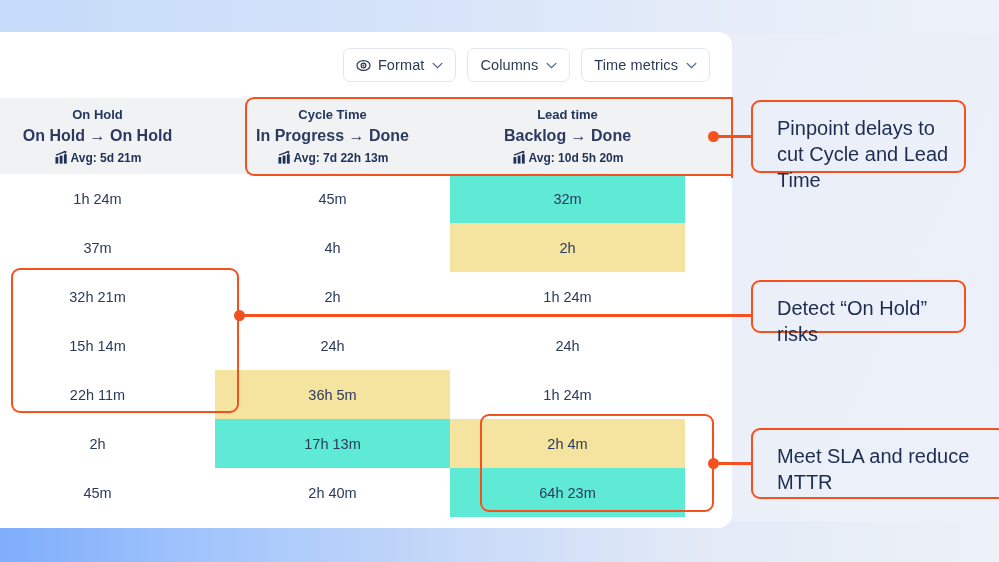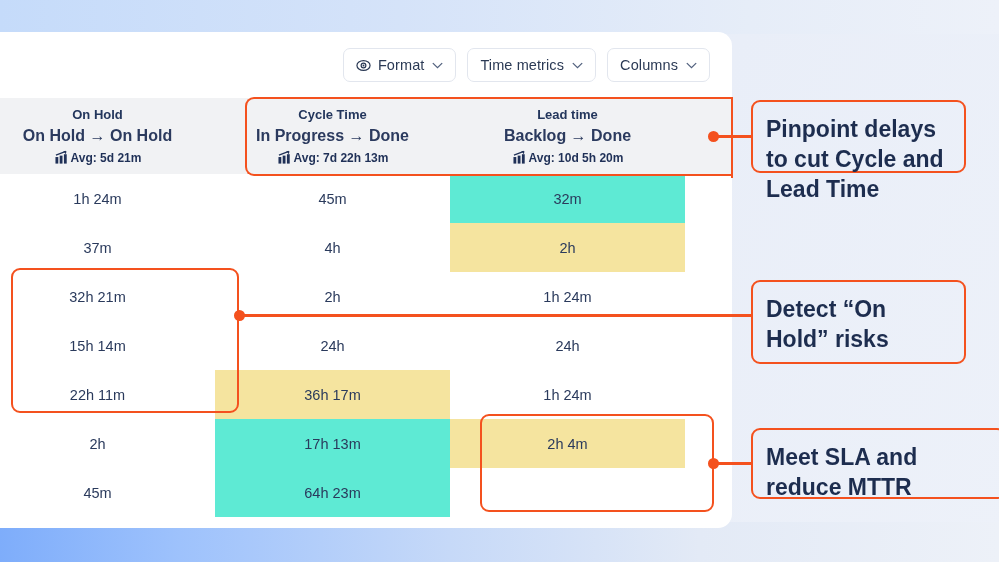--- a/index.html
+++ b/index.html
@@ -144,27 +144,26 @@
     background: #F4511E;
   }
 
   
   .callout {
     position: absolute;
     border: 2.5px solid #F4511E;
     border-radius: 9px;
     background: transparent;
     color: #1D2D4F;
-    font-size: 23px;
+    font-size: 20px;
     line-height: 1.3;
-    padding: 13px 14px 13px 13px;
-    font-weight: bold;
+    padding: 13px 14px 13px 24px;
   }
   #callout-1 { left: 751px; top: 100px; width: 215px; height: 73px; }
-  #callout-2 { left: 751px; top: 280px; width: 215px; height: 84px; }
+  #callout-2 { left: 751px; top: 280px; width: 215px; height: 53px; }
   #callout-3 { left: 751px; top: 428px; width: 255px; height: 71px; }
 </style>
 </head>
 <body>
 
 <div id="bg-top-band"></div>
 <div id="bg-bottom-band"></div>
 
 <div id="app-card">
 
@@ -180,30 +179,30 @@
       </span>
       <span class="lbl">Format</span>
       <span>
         <svg class="chev" viewBox="0 0 12 8">
             <path d="M1 1.5 L6 6.5 L11 1.5" fill="none" stroke="#52617E" stroke-width="1.4" stroke-linecap="round"></path>
           </svg>
       </span>
     </div>
 
     <div class="tb-btn">
-      <span class="lbl">Time metrics</span>
+      <span class="lbl">Columns</span>
       <span>
         <svg class="chev" viewBox="0 0 12 8">
             <path d="M1 1.5 L6 6.5 L11 1.5" fill="none" stroke="#52617E" stroke-width="1.4" stroke-linecap="round"></path>
           </svg>
       </span>
     </div>
 
     <div class="tb-btn">
-      <span class="lbl">Columns</span>
+      <span class="lbl">Time metrics</span>
       <span>
         <svg class="chev" viewBox="0 0 12 8">
             <path d="M1 1.5 L6 6.5 L11 1.5" fill="none" stroke="#52617E" stroke-width="1.4" stroke-linecap="round"></path>
           </svg>
       </span>
     </div>
 
   </div>
 
   <div class="tbl">
@@ -273,30 +272,31 @@
           <div class="td">2h</div>
           <div class="td">1h 24m</div>
         </div>
         <div class="trow">
           <div class="td">15h 14m</div>
           <div class="td">24h</div>
           <div class="td">24h</div>
         </div>
         <div class="trow">
           <div class="td">22h 11m</div>
-          <div class="td yellow">36h 17m</div>
+          <div class="td yellow">36h 5m</div>
           <div class="td">1h 24m</div>
         </div>
         <div class="trow">
           <div class="td">2h</div>
           <div class="td pink">17h 13m</div>
           <div class="td yellow">2h 4m</div>
         </div>
         <div class="trow">
           <div class="td">45m</div>
+          <div class="td">2h 40m</div>
           <div class="td pink">64h 23m</div>
         </div>
       </div>
   </div>
 
 </div>
 
 <div class="ov" id="ov-metrics"></div>
 <div class="ov" id="ov-onhold"></div>
 <div class="ov" id="ov-sla"></div>

